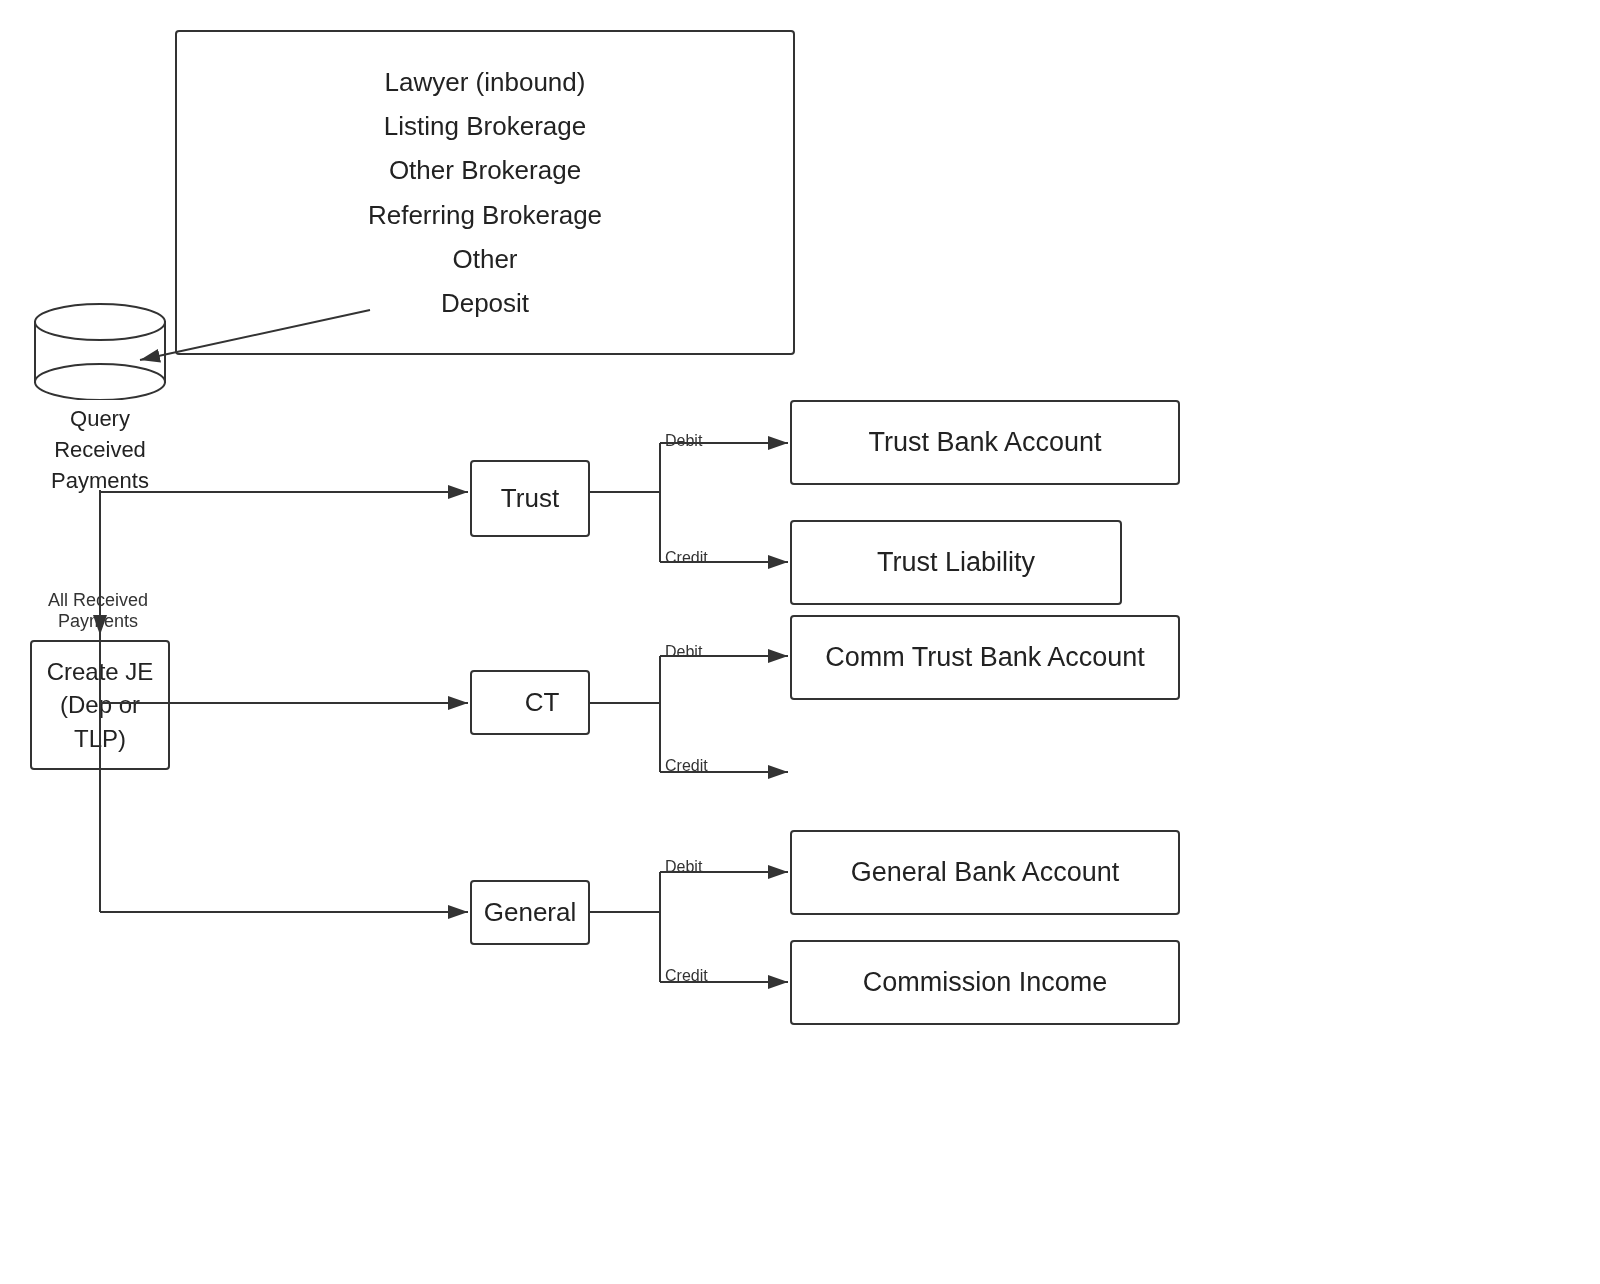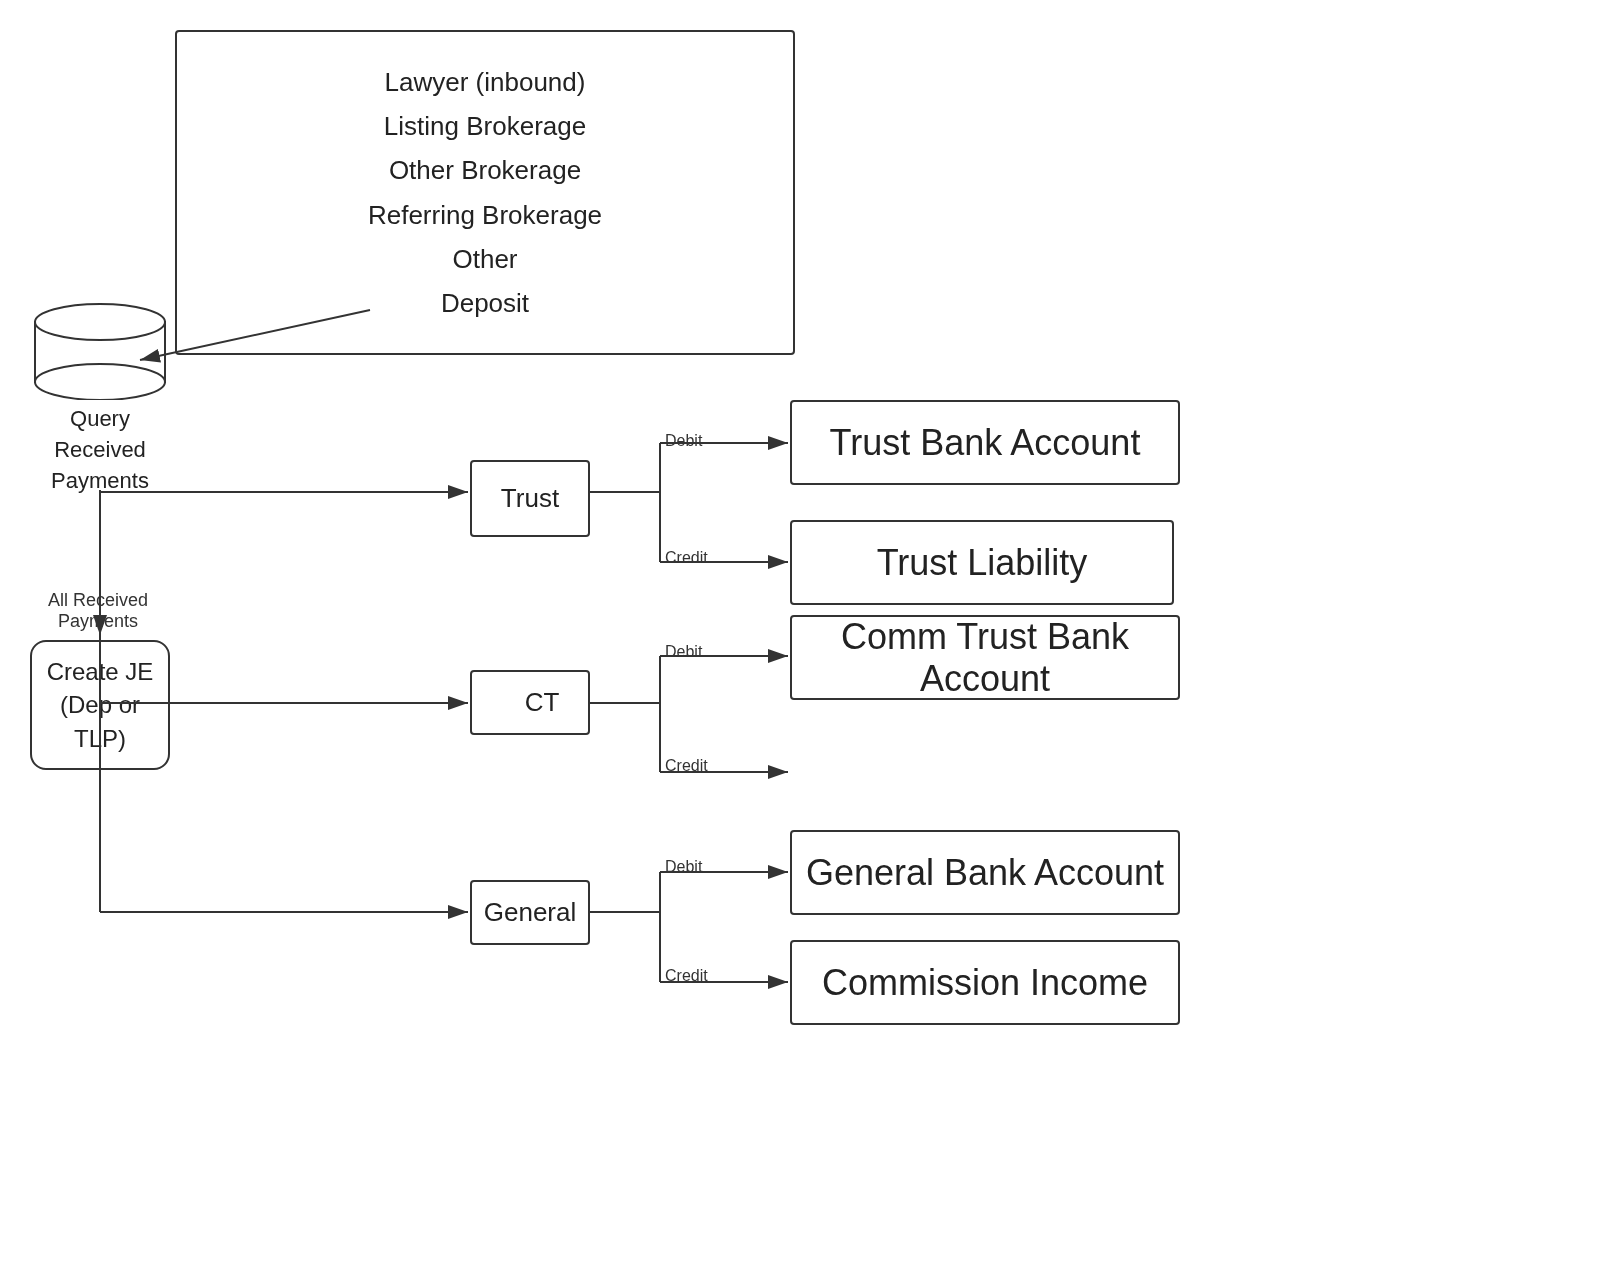--- a/index.html
+++ b/index.html
@@ -77,21 +77,21 @@
     }
 
     
     .create-je-box {
       position: absolute;
       top: 640px;
       left: 30px;
       width: 140px;
       height: 130px;
       border: 2px solid #333;
-      border-radius: 16px;
+      border-radius: 4px;
       background: #fff;
       display: flex;
       align-items: center;
       justify-content: center;
       text-align: center;
       font-size: 24px;
       color: #222;
       line-height: 1.4;
     }
 
@@ -111,21 +111,21 @@
 
     
     .account-box {
       position: absolute;
       border: 2px solid #333;
       border-radius: 4px;
       background: #fff;
       display: flex;
       align-items: center;
       justify-content: center;
-      font-size: 36px;
+      font-size: 27px;
       color: #222;
       text-align: center;
     }
 
     
     .dc-label {
       position: absolute;
       font-size: 16px;
       color: #333;
     }
@@ -181,21 +181,21 @@
   </div>
 
   <div class="node-box" style="left: 470px; top: 880px; width: 120px; height: 65px;">
     General
   </div>
 
   <div class="account-box" style="left: 790px; top: 400px; width: 390px; height: 85px;">
     Trust Bank Account
   </div>
 
-  <div class="account-box" style="left: 790px; top: 520px; width: 384px; height: 85px;">
+  <div class="account-box" style="left: 790px; top: 520px; width: 332px; height: 85px;">
     Trust Liability
   </div>
 
   <div class="account-box" style="left: 790px; top: 615px; width: 390px; height: 85px;">
     Comm Trust Bank Account
   </div>
 
 
   <div class="account-box" style="left: 790px; top: 830px; width: 390px; height: 85px;">
     General Bank Account

